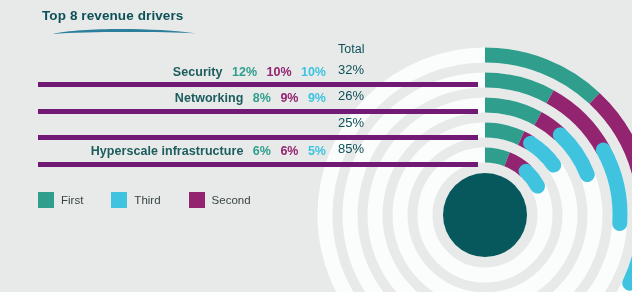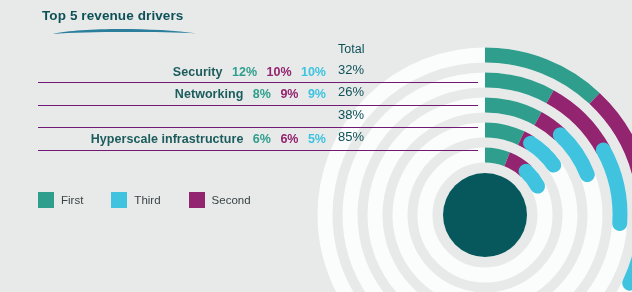--- a/index.html
+++ b/index.html
@@ -70,21 +70,21 @@
     position: absolute;
     left: 300px;
     top: 0;
     font-size: 12.5px;
     font-weight: normal;
     color: #0d5157;
   }
   .row {
     position: relative;
     height: 21.4px;
-    border-bottom: 1px solid #701a75;
+    border-bottom: 5px solid #701a75;
   }
   .row-label-group {
     position: absolute;
     right: 152px;
     top: 1px;
     white-space: nowrap;
     text-align: right;
   }
   .cat-label {
     font-size: 12.5px;
@@ -177,21 +177,21 @@
         <g fill="none" stroke-width="15">
           <path d="M 485.00 155.00 A 60 60 0 0 1 507.09 159.21" stroke="#2f9e8c" stroke-linecap="butt"></path>
           <path d="M 507.09 159.21 A 60 60 0 0 1 526.07 171.26" stroke="#93246f" stroke-linecap="butt"></path>
           <path d="M 526.07 171.26 A 60 60 0 0 1 537.58 186.09" stroke="#3fc3de" stroke-linecap="round"></path>
         </g>
         <circle cx="485" cy="215" r="42" fill="#07585c"></circle>
     </g>
   </svg>
 
   <div id="title-block">
-    <div id="page-title">Top 5 revenue drivers</div>
+    <div id="page-title">Top 8 revenue drivers</div>
     <svg id="title-underline" viewBox="0 0 152 14">
       <path d="M3 8 C 30 1.5, 105 1.5, 147 7.5 C 108 5.5, 34 5.5, 3 8 Z" fill="#2b7e9c"></path>
     </svg>
   </div>
 
   <div id="table">
 
     <div class="thead">
       <div class="total-head">Total</div>
     </div>
@@ -210,21 +210,21 @@
       <div class="row-label-group">
         <span class="cat-label">Networking</span>
         <span class="pct first">8%</span>
         <span class="pct second">9%</span>
         <span class="pct third">9%</span>
       </div>
       <div class="total-val">26%</div>
     </div>
 
     <div class="row">
-      <div class="total-val">38%</div>
+      <div class="total-val">25%</div>
     </div>
 
 
     <div class="row">
       <div class="row-label-group">
         <span class="cat-label">Hyperscale infrastructure</span>
         <span class="pct first">6%</span>
         <span class="pct second">6%</span>
         <span class="pct third">5%</span>
       </div>

